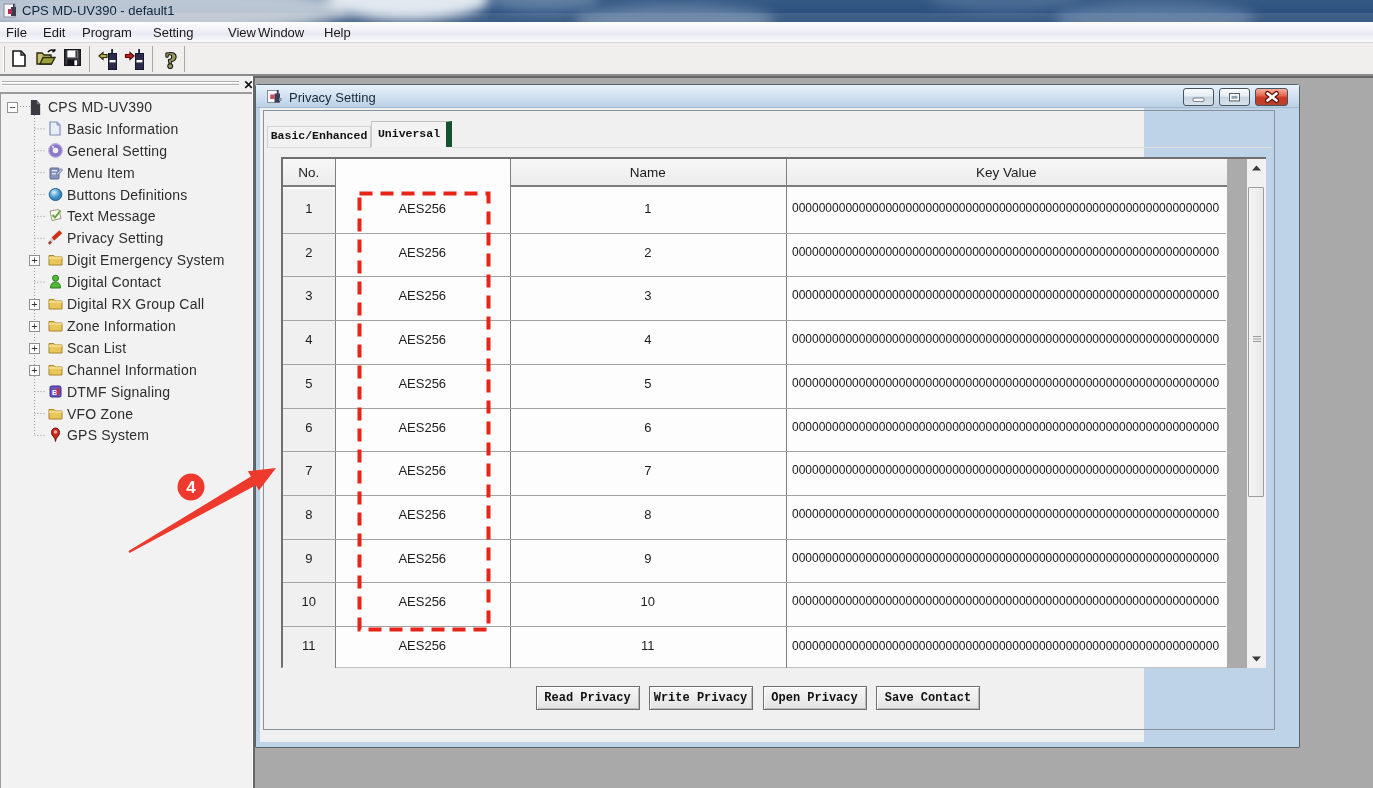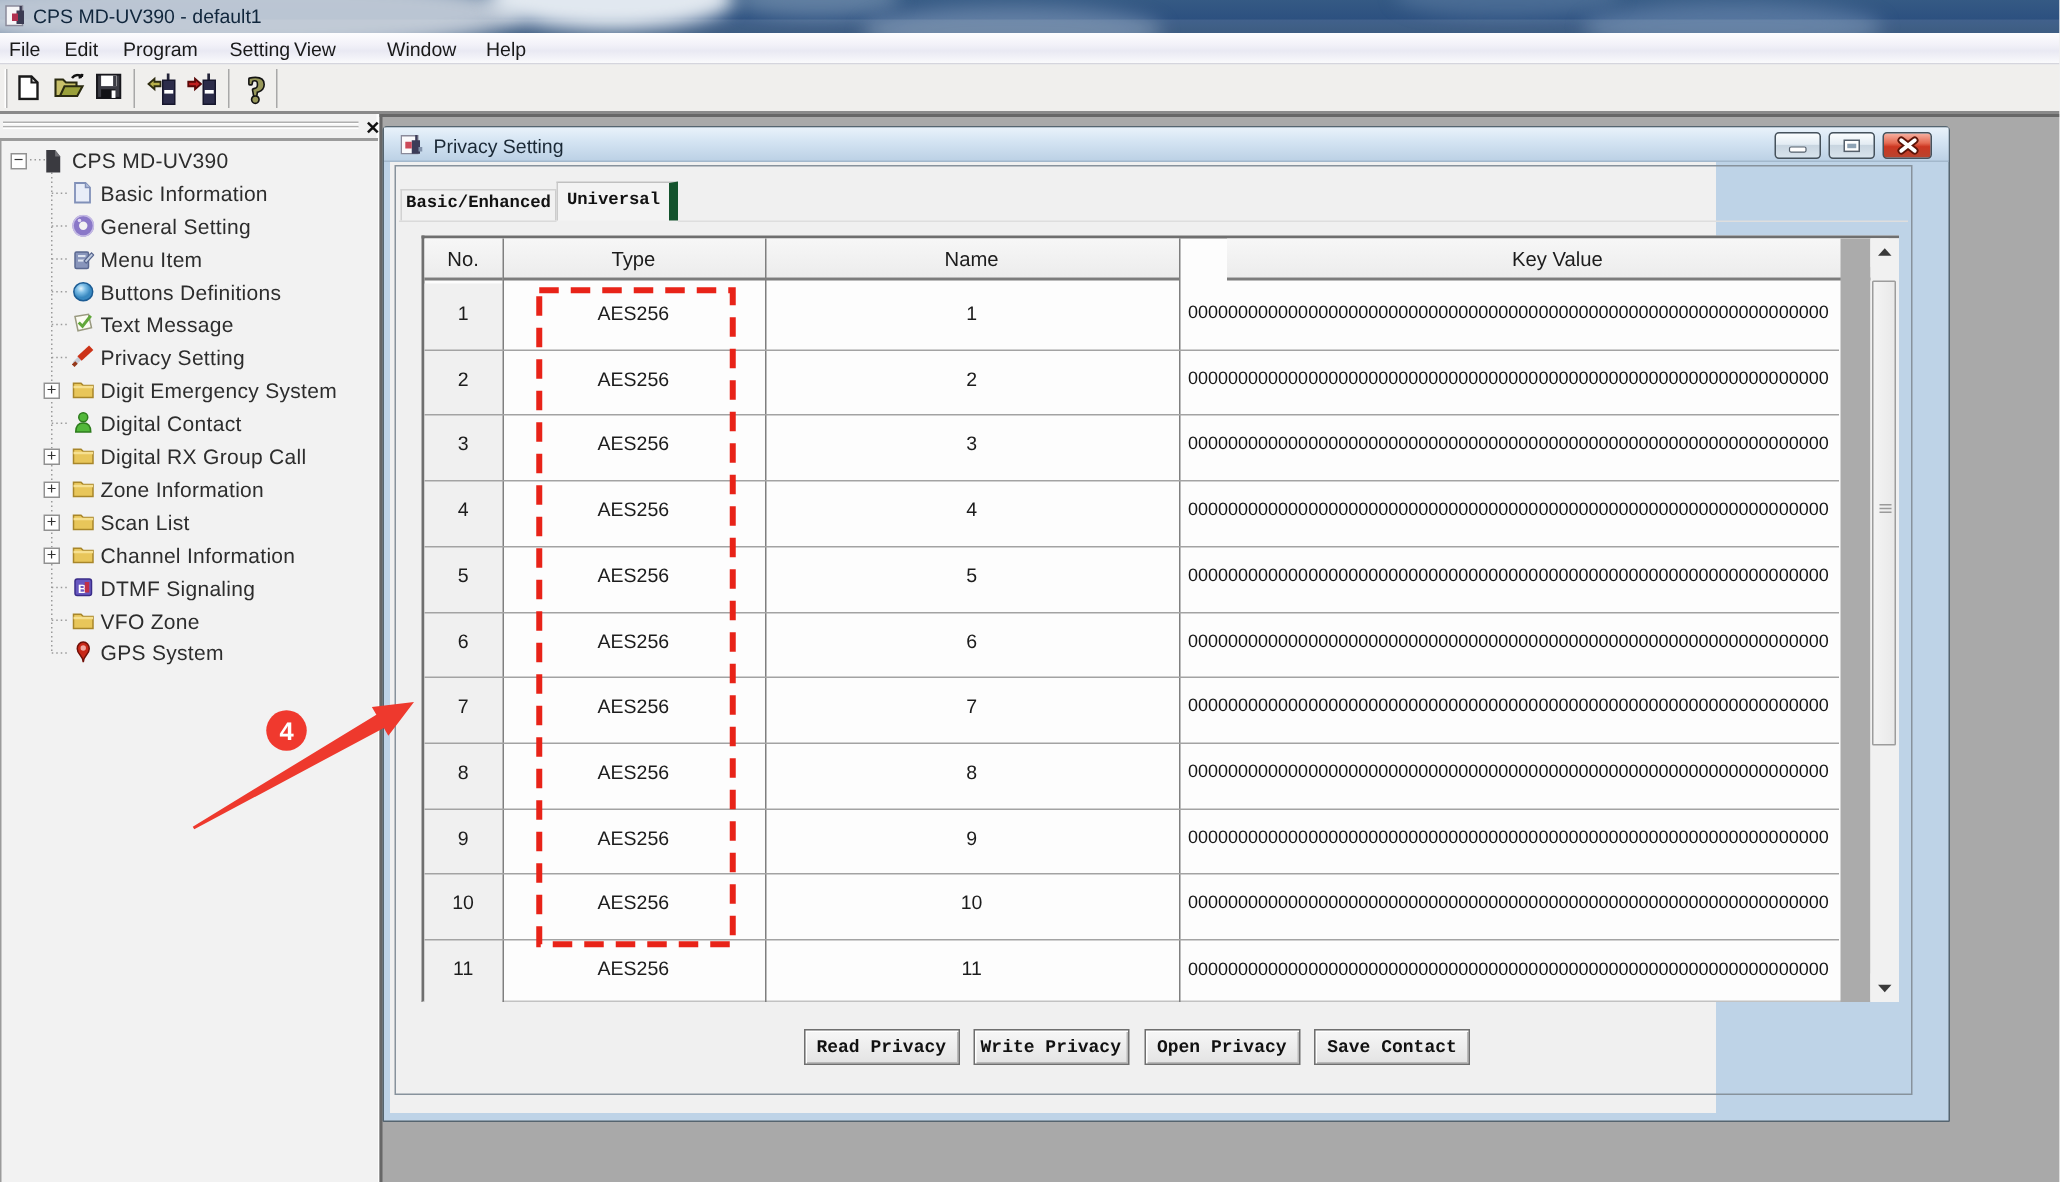--- a/index.html
+++ b/index.html
@@ -112,21 +112,21 @@
     <rect x="10" y="1" width="1.6" height="4" fill="#3a3a52"></rect>
     <rect x="5" y="6" width="4" height="5" fill="#b03050"></rect>
   </svg>
   <div id="apptitle">CPS MD-UV390 - default1</div>
 </div>
 <div class="abs" id="menubar">
   <span style="left:6px;">File</span>
   <span style="left:43px;">Edit</span>
   <span style="left:82px;">Program</span>
   <span style="left:153px;">Setting</span>
-  <span style="left:196px;">View</span>
+  <span style="left:228px;">View</span>
   <span style="left:258px;">Window</span>
   <span style="left:324px;">Help</span>
 </div>
 <div class="abs" id="toolbar">
   <div style="position:absolute;left:3px;top:3px;width:2px;height:26px;border-left:1px solid #ffffff;border-right:1px solid #b5b5b5;"></div>
 
   <svg style="position:absolute;left:12px;top:7px;" width="14" height="17" viewBox="0 0 14 17">
     <path d="M1 1 L9 1 L13 5 L13 16 L1 16 Z" fill="#ffffff" stroke="#1a1a1a" stroke-width="1.6"></path>
     <path d="M9 1 L9 5 L13 5" fill="none" stroke="#1a1a1a" stroke-width="1.4"></path>
   </svg>
@@ -348,23 +348,22 @@
   </div>
   <div id="cclient">
     <div id="frame"></div>
     <div class="tab" id="tab1">Basic/Enhanced</div>
     <div class="tab" id="tab2">Universal</div>
     <div style="position:absolute;left:6px;top:39px;width:105px;height:1px;background:#dadada;"></div>
     <div style="position:absolute;left:192px;top:39px;width:820px;height:1px;background:#dedede;"></div>
     <div id="gtable">
 
       <div class="hcell" style="left:0;width:51.5px;">No.</div>
-      <div class="hcell" style="left:51.5px;width:175.5px;">Type</div>
       <div class="hcell" style="left:227px;width:275.5px;">Name</div>
-      <div class="hcell" style="left:502.5px;width:441.5px;margin-left:32px;">Key Value</div>
+      <div class="hcell" style="left:502.5px;width:441.5px;">Key Value</div>
 
       <div style="position:absolute;left:0;top:30px;width:51.5px;height:479px;background:#f0f0f0;"></div>
 
       <div class="vline" style="left:51.5px;"></div>
       <div class="vline" style="left:227px;"></div>
       <div class="vline" style="left:502.5px;"></div>
 
       <div class="rline" style="top:73.7px;"></div>
       <div class="rline" style="top:117.4px;"></div>
       <div class="rline" style="top:161.1px;"></div>

